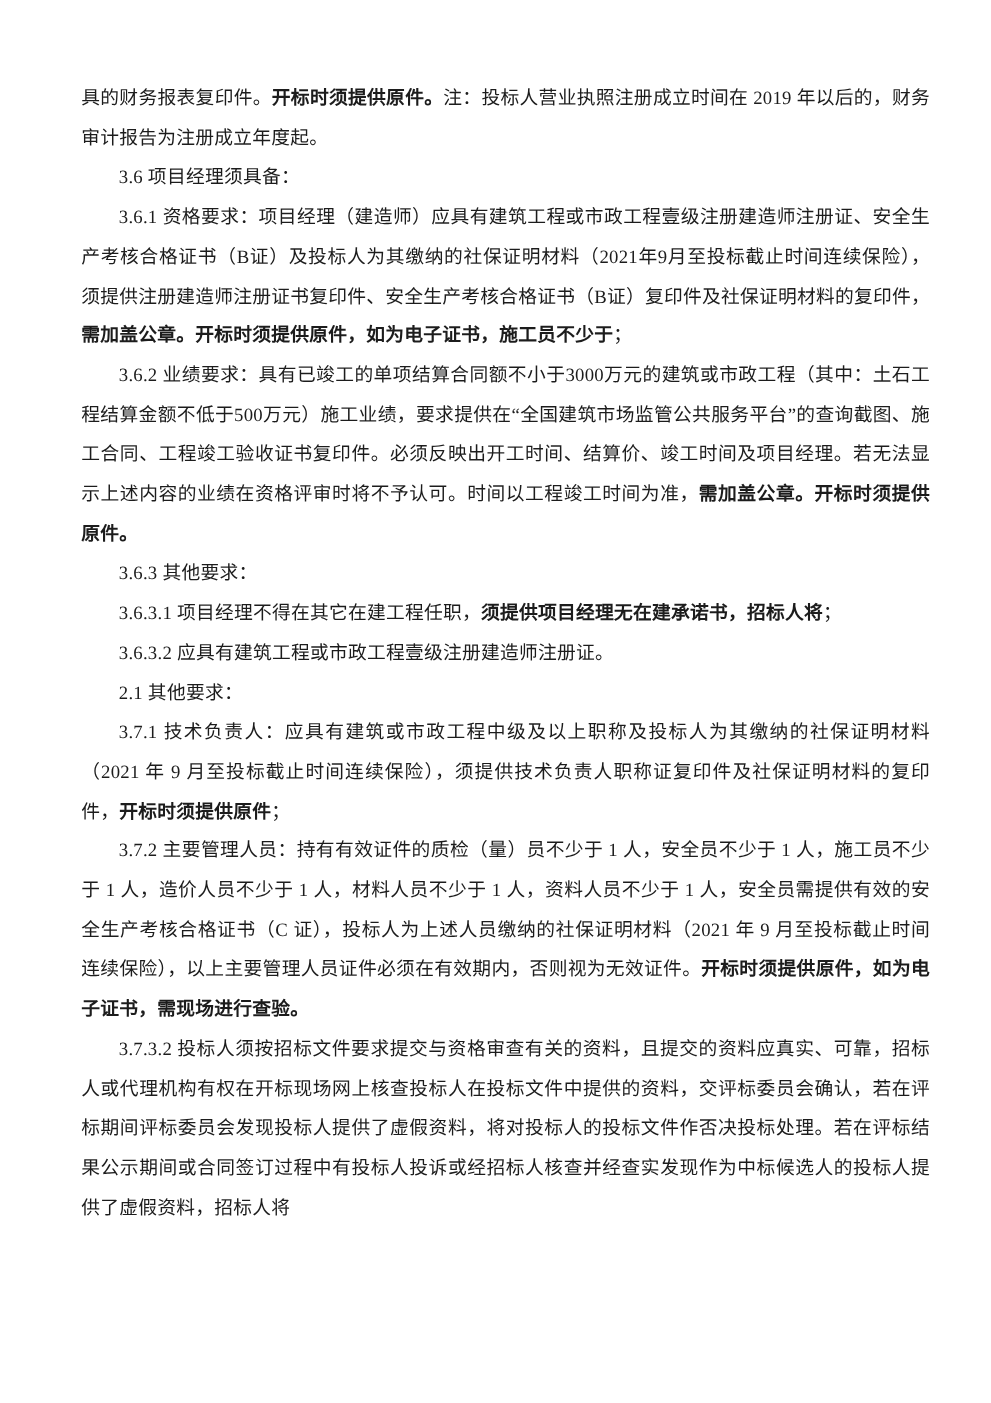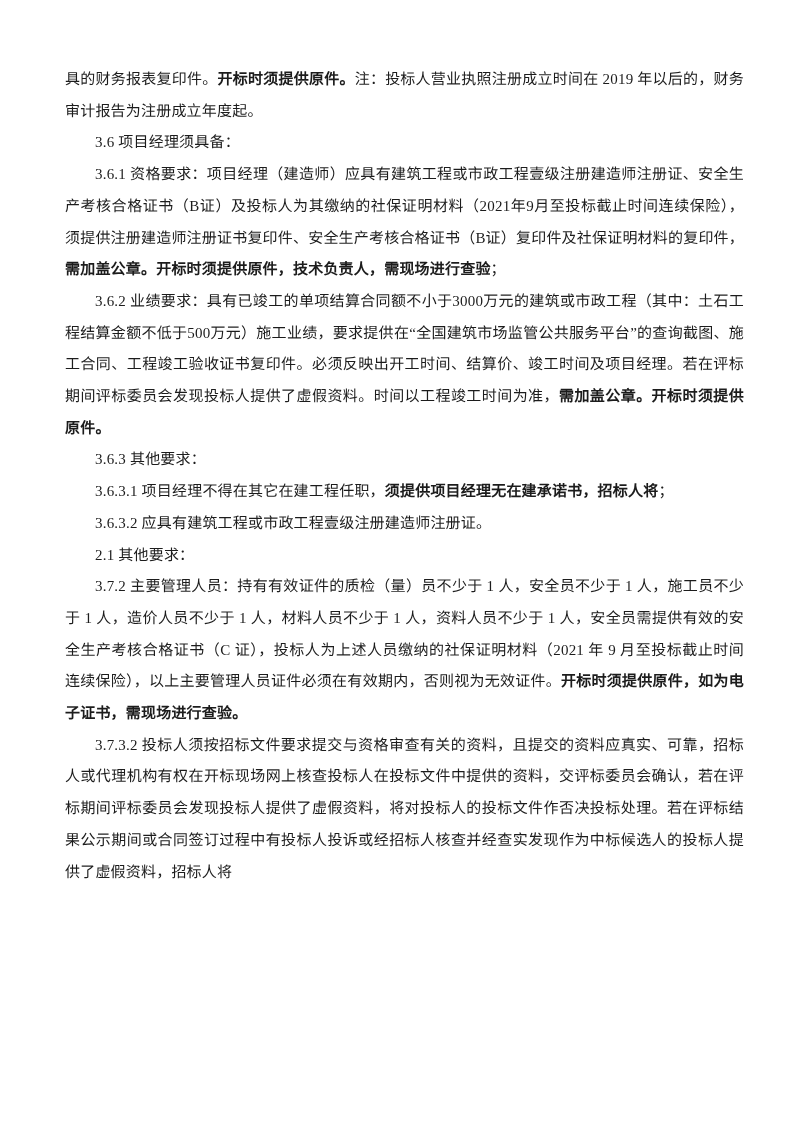--- a/index.html
+++ b/index.html
@@ -36,22 +36,23 @@
   .run { font-weight: normal; }
   .run.bold { font-weight: bold; }
 </style>
 </head>
 <body>
 
 <div class="page">
   <div class="doc-body" style="color: rgb(28, 28, 28);">
       <p class="para"><span class="run">具的财务报表复印件。</span><span class="run bold">开标时须提供原件。</span><span class="run">注：投标人营业执照注册成立时间在 2019 年以后的，财务审计报告为注册成立年度起。</span></p>
       <p class="para indent"><span class="run">3.6 项目经理须具备：</span></p>
-      <p class="para indent"><span class="run">3.6.1 资格要求：项目经理（建造师）应具有建筑工程或市政工程壹级注册建造师注册证、安全生产考核合格证书（B证）及投标人为其缴纳的社保证明材料（2021年9月至投标截止时间连续保险），须提供注册建造师注册证书复印件、安全生产考核合格证书（B证）复印件及社保证明材料的复印件，</span><span class="run bold">需加盖公章。开标时须提供原件，技术负责人，需现场进行查验</span><span class="run">；</span></p>
-      <p class="para indent"><span class="run">3.6.2 业绩要求：具有已竣工的单项结算合同额不小于3000万元的建筑或市政工程（其中：土石工程结算金额不低于500万元）施工业绩，要求提供在“全国建筑市场监管公共服务平台”的查询截图、施工合同、工程竣工验收证书复印件。必须反映出开工时间、结算价、竣工时间及项目经理。若在评标期间评标委员会发现投标人提供了虚假资料。时间以工程竣工时间为准，</span><span class="run bold">需加盖公章。开标时须提供原件。</span></p>
+      <p class="para indent"><span class="run">3.6.1 资格要求：项目经理（建造师）应具有建筑工程或市政工程壹级注册建造师注册证、安全生产考核合格证书（B证）及投标人为其缴纳的社保证明材料（2021年9月至投标截止时间连续保险），须提供注册建造师注册证书复印件、安全生产考核合格证书（B证）复印件及社保证明材料的复印件，</span><span class="run bold">需加盖公章。开标时须提供原件，如为电子证书，施工员不少于</span><span class="run">；</span></p>
+      <p class="para indent"><span class="run">3.6.2 业绩要求：具有已竣工的单项结算合同额不小于3000万元的建筑或市政工程（其中：土石工程结算金额不低于500万元）施工业绩，要求提供在“全国建筑市场监管公共服务平台”的查询截图、施工合同、工程竣工验收证书复印件。必须反映出开工时间、结算价、竣工时间及项目经理。若无法显示上述内容的业绩在资格评审时将不予认可。时间以工程竣工时间为准，</span><span class="run bold">需加盖公章。开标时须提供原件。</span></p>
       <p class="para indent"><span class="run">3.6.3 其他要求：</span></p>
       <p class="para indent"><span class="run">3.6.3.1 项目经理不得在其它在建工程任职，</span><span class="run bold">须提供项目经理无在建承诺书，招标人将</span><span class="run">；</span></p>
       <p class="para indent"><span class="run">3.6.3.2 应具有建筑工程或市政工程壹级注册建造师注册证。</span></p>
       <p class="para indent"><span class="run">2.1 其他要求：</span></p>
+      <p class="para indent"><span class="run">3.7.1 技术负责人：应具有建筑或市政工程中级及以上职称及投标人为其缴纳的社保证明材料（2021 年 9 月至投标截止时间连续保险），须提供技术负责人职称证复印件及社保证明材料的复印件，</span><span class="run bold">开标时须提供原件</span><span class="run">；</span></p>
       <p class="para indent"><span class="run">3.7.2 主要管理人员：持有有效证件的质检（量）员不少于 1 人，安全员不少于 1 人，施工员不少于 1 人，造价人员不少于 1 人，材料人员不少于 1 人，资料人员不少于 1 人，安全员需提供有效的安全生产考核合格证书（C 证），投标人为上述人员缴纳的社保证明材料（2021 年 9 月至投标截止时间连续保险），以上主要管理人员证件必须在有效期内，否则视为无效证件。</span><span class="run bold">开标时须提供原件，如为电子证书，需现场进行查验。</span></p>
       <p class="para indent"><span class="run">3.7.3.2 投标人须按招标文件要求提交与资格审查有关的资料，且提交的资料应真实、可靠，招标人或代理机构有权在开标现场网上核查投标人在投标文件中提供的资料，交评标委员会确认，若在评标期间评标委员会发现投标人提供了虚假资料，将对投标人的投标文件作否决投标处理。若在评标结果公示期间或合同签订过程中有投标人投诉或经招标人核查并经查实发现作为中标候选人的投标人提供了虚假资料，招标人将</span></p>
     </div>
 </div>
 
 </body></html>

